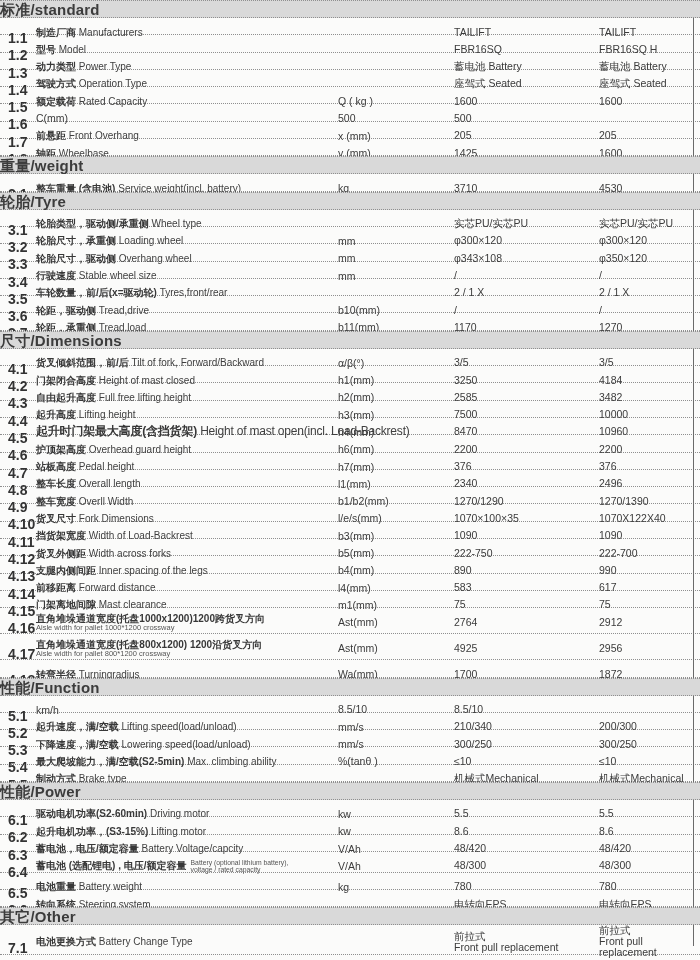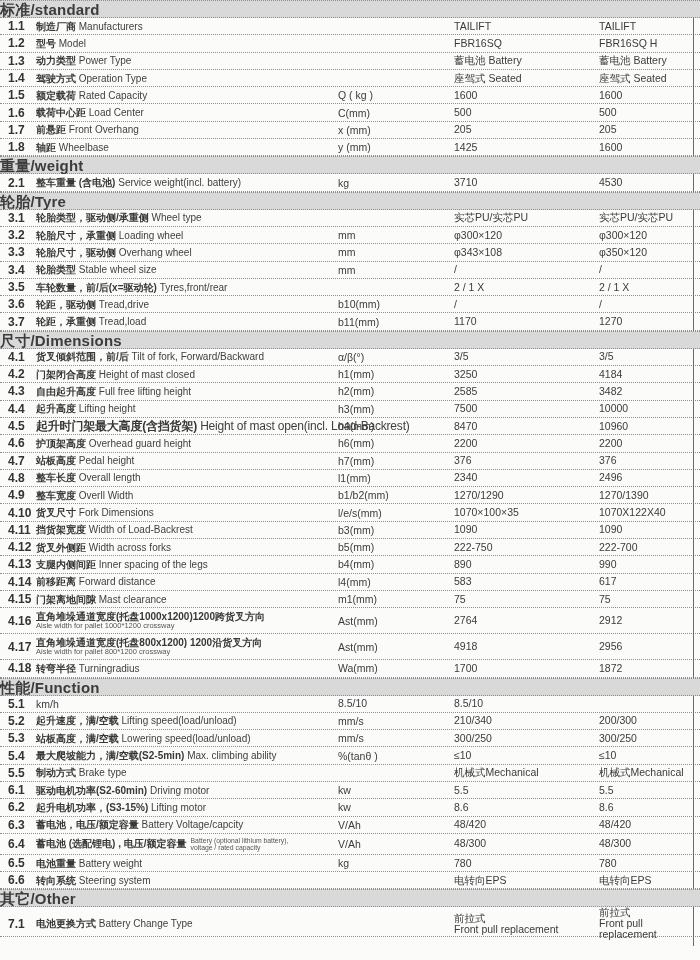--- a/index.html
+++ b/index.html
@@ -31,21 +31,21 @@
     grid-template-columns:28px 302px 116px 145px 1fr;
     align-items:center;
     padding-left:8px;
     height:17.3px;
     border-bottom:1px dotted #8f8f8f;
     font-size:10.5px;
   }
   .row.h-sub{height:26px;}
   .row.h-med{height:21px;}
   .row.h-two{height:30px;}
-  .cell-num{font-weight:700;font-size:12px;color:#333;align-self:center;}
+  .cell-num{font-weight:700;font-size:14px;color:#333;align-self:center;margin-top:12px;}
   .cell-label{white-space:nowrap;overflow:visible;line-height:11px;font-size:10px;}
   .cell-label .cn{font-weight:600;color:#383838;}
   .cell-label .en{font-weight:400;color:#3f3f3f;}
   .cell-label.squeeze{font-size:12px;letter-spacing:-0.2px;}
   .sub-below{display:block;font-size:7.5px;line-height:8px;color:#555;font-weight:400;white-space:nowrap;}
   .sub-inline{
     display:inline-block;vertical-align:middle;
     font-size:6.8px;line-height:7px;color:#555;font-weight:400;
     white-space:pre-line;margin-left:4px;
   }
@@ -89,21 +89,20 @@
       </div>
       <div class="row">
         <div class="cell-num">1.5</div>
         <div class="cell-label"><span class="cn">额定载荷</span> <span class="en">Rated Capacity</span></div>
         <div class="cell-unit">Q ( kg )</div>
         <div class="cell-val">1600</div>
         <div class="cell-val">1600</div>
       </div>
       <div class="row">
         <div class="cell-num">1.6</div>
-        <div class="cell-label"><span class="cn">载荷中心距</span> <span class="en">Load Center</span></div>
         <div class="cell-unit">C(mm)</div>
         <div class="cell-val">500</div>
         <div class="cell-val">500</div>
       </div>
       <div class="row">
         <div class="cell-num">1.7</div>
         <div class="cell-label"><span class="cn">前悬距</span> <span class="en">Front Overhang</span></div>
         <div class="cell-unit">x (mm)</div>
         <div class="cell-val">205</div>
         <div class="cell-val">205</div>
@@ -140,21 +139,21 @@
       </div>
       <div class="row">
         <div class="cell-num">3.3</div>
         <div class="cell-label"><span class="cn">轮胎尺寸，驱动侧</span> <span class="en">Overhang wheel</span></div>
         <div class="cell-unit">mm</div>
         <div class="cell-val">φ343×108</div>
         <div class="cell-val">φ350×120</div>
       </div>
       <div class="row">
         <div class="cell-num">3.4</div>
-        <div class="cell-label"><span class="cn">轮胎类型</span> <span class="en">Stable wheel size</span></div>
+        <div class="cell-label"><span class="cn">行驶速度</span> <span class="en">Stable wheel size</span></div>
         <div class="cell-unit">mm</div>
         <div class="cell-val">/</div>
         <div class="cell-val">/</div>
       </div>
       <div class="row">
         <div class="cell-num">3.5</div>
         <div class="cell-label"><span class="cn">车轮数量，前/后(x=驱动轮)</span> <span class="en">Tyres,front/rear</span></div>
         <div class="cell-unit"></div>
         <div class="cell-val">2 / 1 X</div>
         <div class="cell-val">2 / 1 X</div>
@@ -283,21 +282,21 @@
         <div class="cell-num">4.16</div>
         <div class="cell-label"><span class="cn">直角堆垛通道宽度(托盘1000x1200)1200跨货叉方向</span><span class="sub-below">Aisle width for pallet 1000*1200 crossway</span></div>
         <div class="cell-unit">Ast(mm)</div>
         <div class="cell-val">2764</div>
         <div class="cell-val">2912</div>
       </div>
       <div class="row h-sub">
         <div class="cell-num">4.17</div>
         <div class="cell-label"><span class="cn">直角堆垛通道宽度(托盘800x1200) 1200沿货叉方向</span><span class="sub-below">Aisle width for pallet 800*1200 crossway</span></div>
         <div class="cell-unit">Ast(mm)</div>
-        <div class="cell-val">4918</div>
+        <div class="cell-val">4925</div>
         <div class="cell-val">2956</div>
       </div>
       <div class="row">
         <div class="cell-num">4.18</div>
         <div class="cell-label"><span class="cn">转弯半径</span> <span class="en">Turningradius</span></div>
         <div class="cell-unit">Wa(mm)</div>
         <div class="cell-val">1700</div>
         <div class="cell-val">1872</div>
       </div>
       <div class="section-header">性能/Function</div>
@@ -309,39 +308,40 @@
       </div>
       <div class="row">
         <div class="cell-num">5.2</div>
         <div class="cell-label"><span class="cn">起升速度，满/空载</span> <span class="en">Lifting speed(load/unload)</span></div>
         <div class="cell-unit">mm/s</div>
         <div class="cell-val">210/340</div>
         <div class="cell-val">200/300</div>
       </div>
       <div class="row">
         <div class="cell-num">5.3</div>
-        <div class="cell-label"><span class="cn">站板高度，满/空载</span> <span class="en">Lowering speed(load/unload)</span></div>
+        <div class="cell-label"><span class="cn">下降速度，满/空载</span> <span class="en">Lowering speed(load/unload)</span></div>
         <div class="cell-unit">mm/s</div>
         <div class="cell-val">300/250</div>
         <div class="cell-val">300/250</div>
       </div>
       <div class="row">
         <div class="cell-num">5.4</div>
         <div class="cell-label"><span class="cn">最大爬坡能力，满/空载(S2-5min)</span> <span class="en">Max. climbing ability</span></div>
         <div class="cell-unit">%(tanθ )</div>
         <div class="cell-val">≤10</div>
         <div class="cell-val">≤10</div>
       </div>
       <div class="row">
         <div class="cell-num">5.5</div>
         <div class="cell-label"><span class="cn">制动方式</span> <span class="en">Brake type</span></div>
         <div class="cell-unit"></div>
         <div class="cell-val">机械式Mechanical</div>
         <div class="cell-val">机械式Mechanical</div>
       </div>
+      <div class="section-header">性能/Power</div>
       <div class="row">
         <div class="cell-num">6.1</div>
         <div class="cell-label"><span class="cn">驱动电机功率(S2-60min)</span> <span class="en">Driving motor</span></div>
         <div class="cell-unit">kw</div>
         <div class="cell-val">5.5</div>
         <div class="cell-val">5.5</div>
       </div>
       <div class="row">
         <div class="cell-num">6.2</div>
         <div class="cell-label"><span class="cn">起升电机功率，(S3-15%)</span> <span class="en">Lifting motor</span></div>

